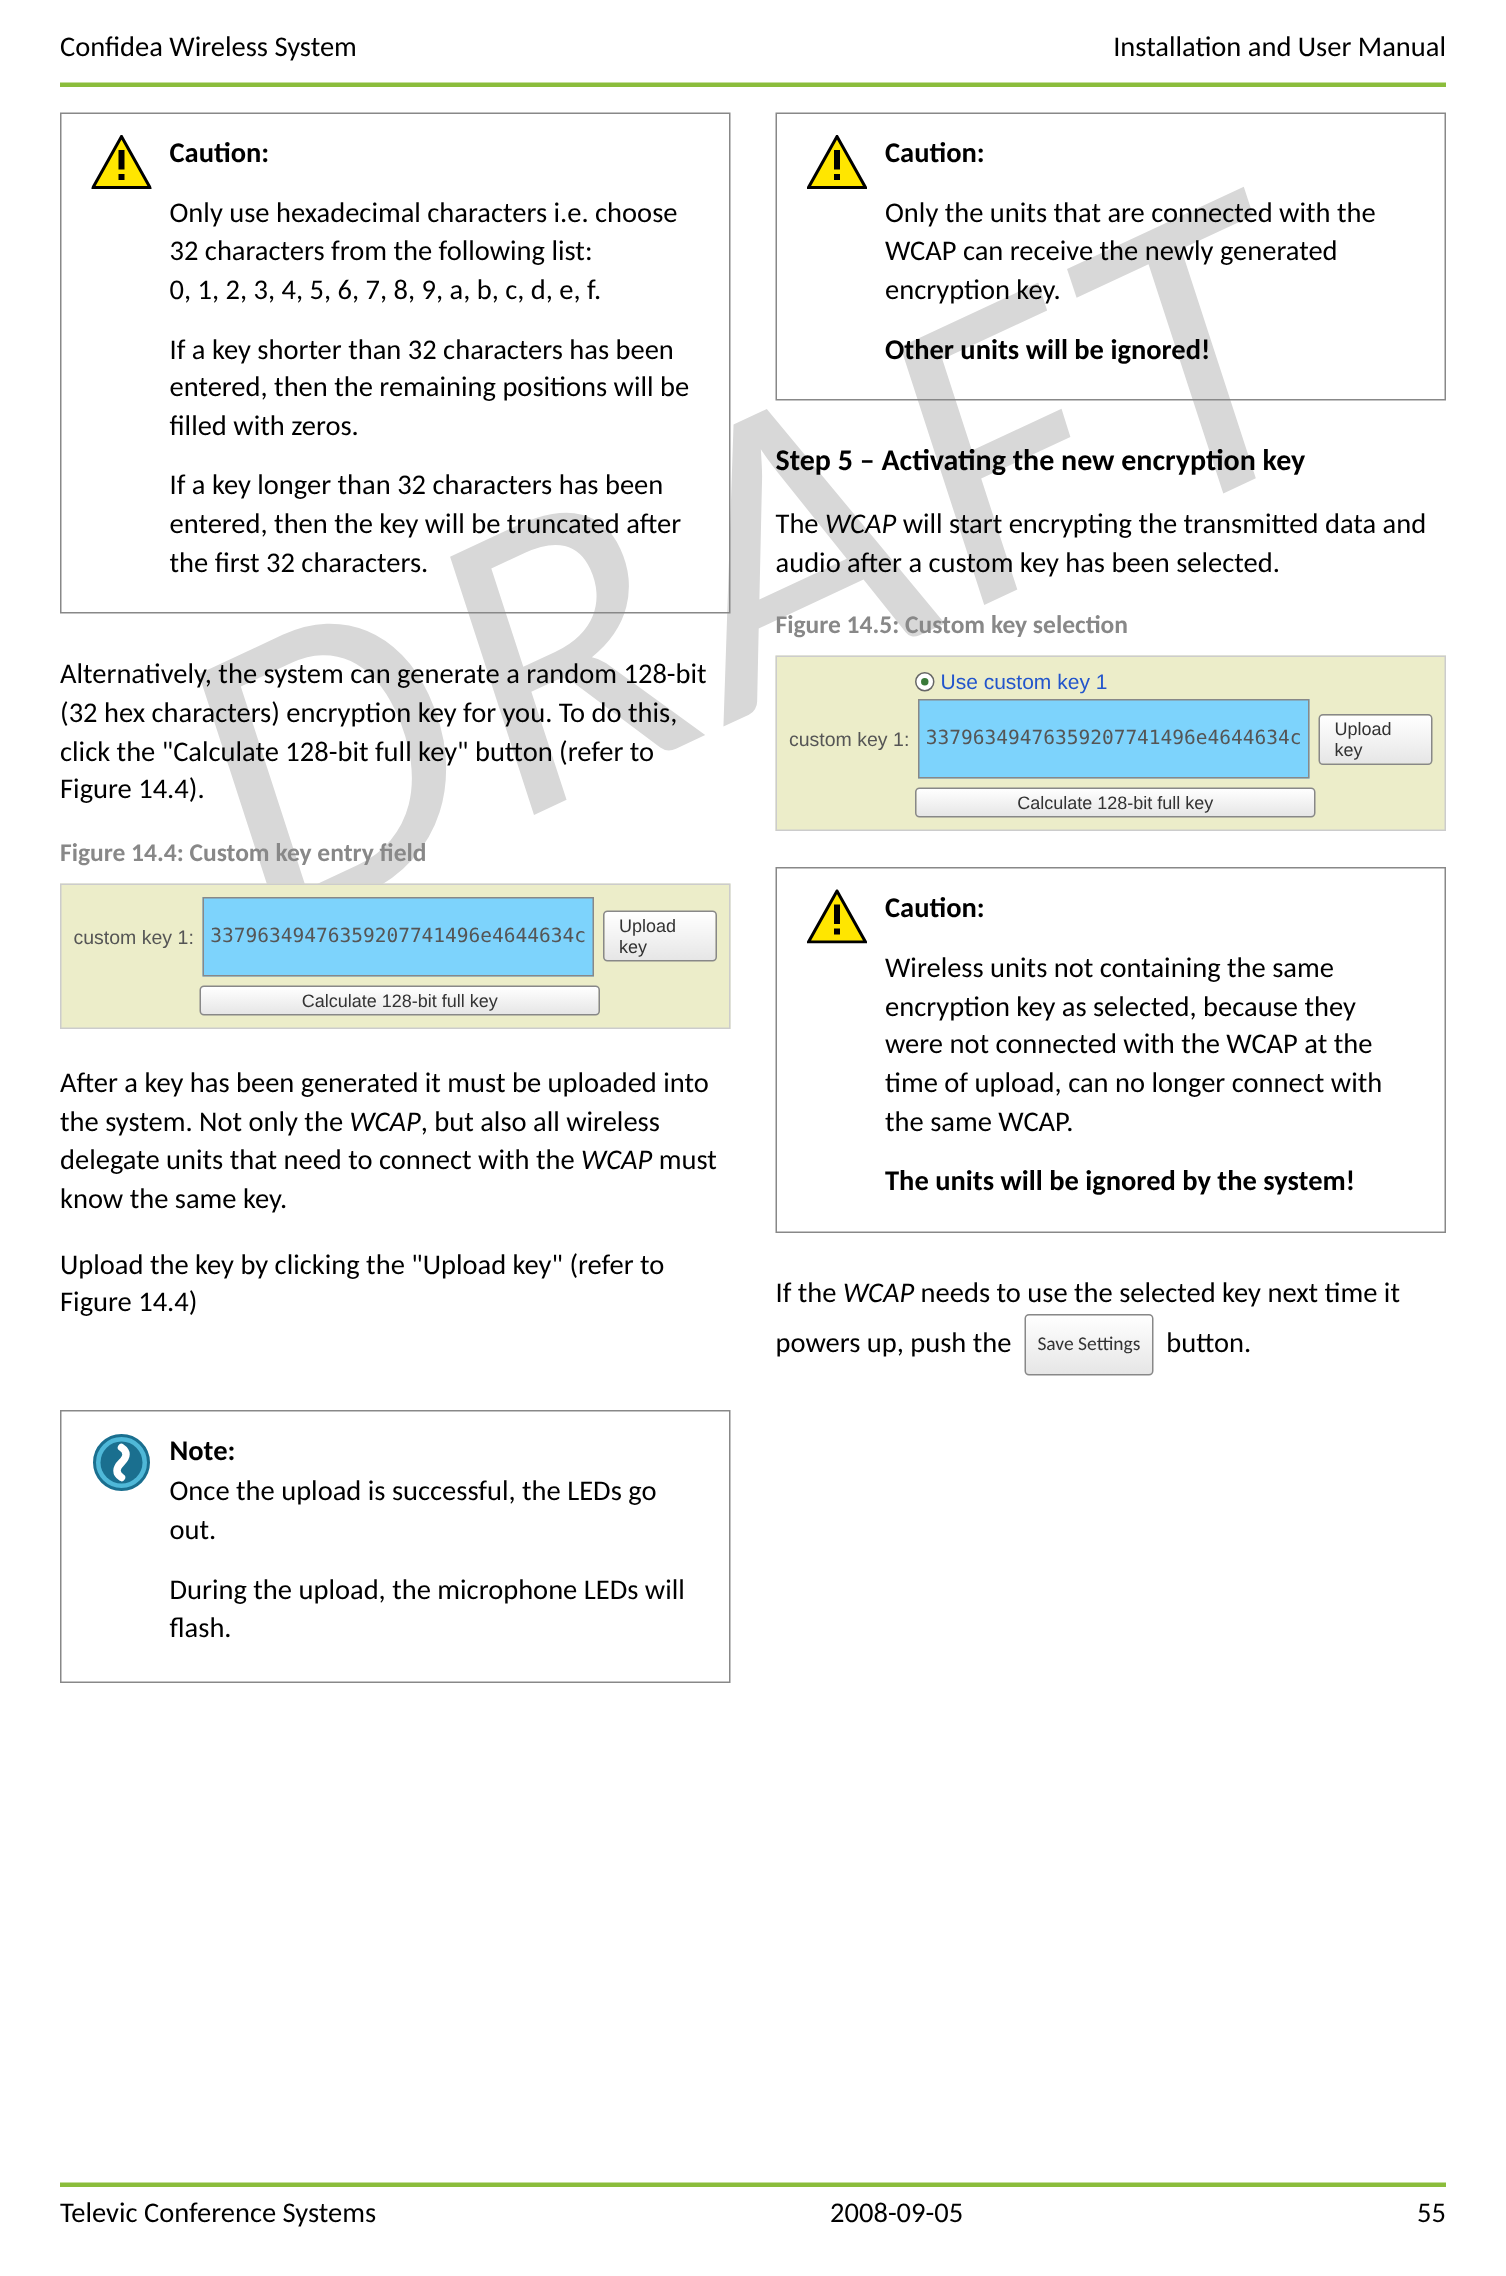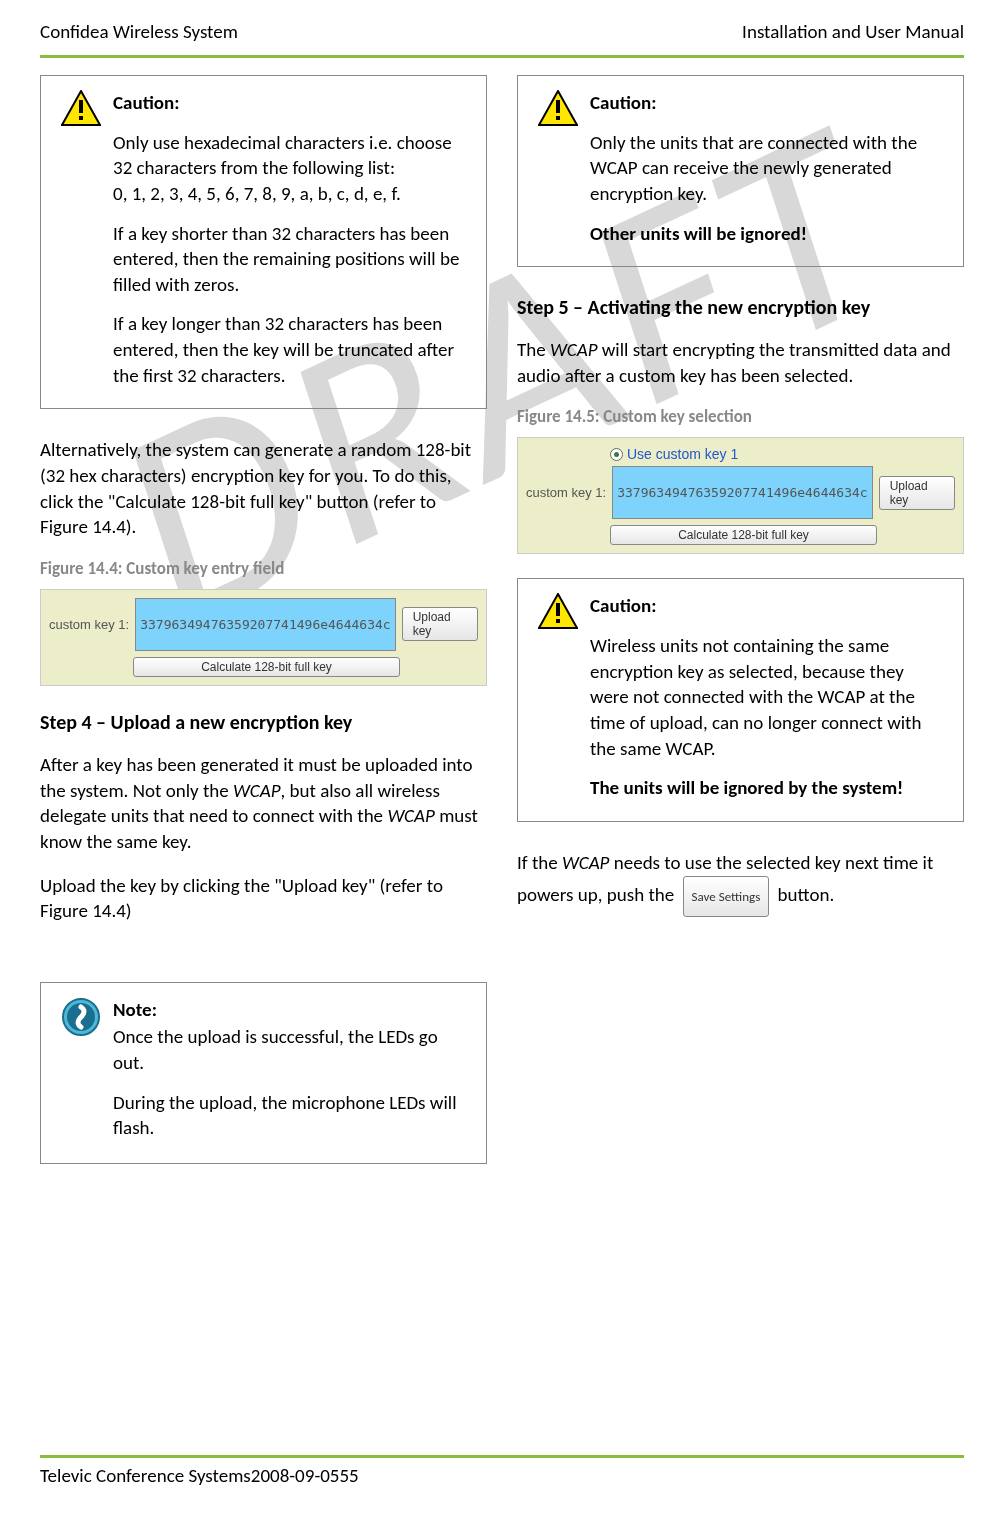--- a/index.html
+++ b/index.html
@@ -33,20 +33,21 @@
     border-bottom: 3px solid #8bbd3c;
     position: relative;
     z-index: 1;
   }
   .footer {
     position: absolute;
     bottom: 30px;
     left: 40px;
     right: 40px;
     display: flex;
+    justify-content: space-between;
     font-size: 19px;
     padding-top: 6px;
     border-top: 3px solid #8bbd3c;
     z-index: 1;
   }
   .content {
     display: flex;
     gap: 30px;
     margin-top: 17px;
     position: relative;
@@ -215,21 +216,20 @@
         <span class="fig-label">custom key 1:</span>
         <span class="fig-input">33796349476359207741496e4644634c</span>
         <span class="fig-btn">Upload key</span>
       </div>
       <div class="fig-row" style="margin-left:84px;">
         <span class="fig-btn" style="flex:1;text-align:center;">Calculate 128-bit full key</span>
         <span style="width:72px;"></span>
       </div>
     </div>
 
-    <div class="step-heading">Step 4 – Upload a new encryption key</div>
 
     <p class="body-text">
       <span>After a key has been generated it must be uploaded into the system. Not only the </span><span class="ital">WCAP</span><span>, but also all wireless delegate units that need to connect with the </span><span class="ital">WCAP</span><span> must know the same key.</span>
     </p>
 
     <p class="body-text">Upload the key by clicking the "Upload key" (refer to Figure 14.4)</p>
 
     <div style="height:40px;"></div>
 
     <div class="callout">

